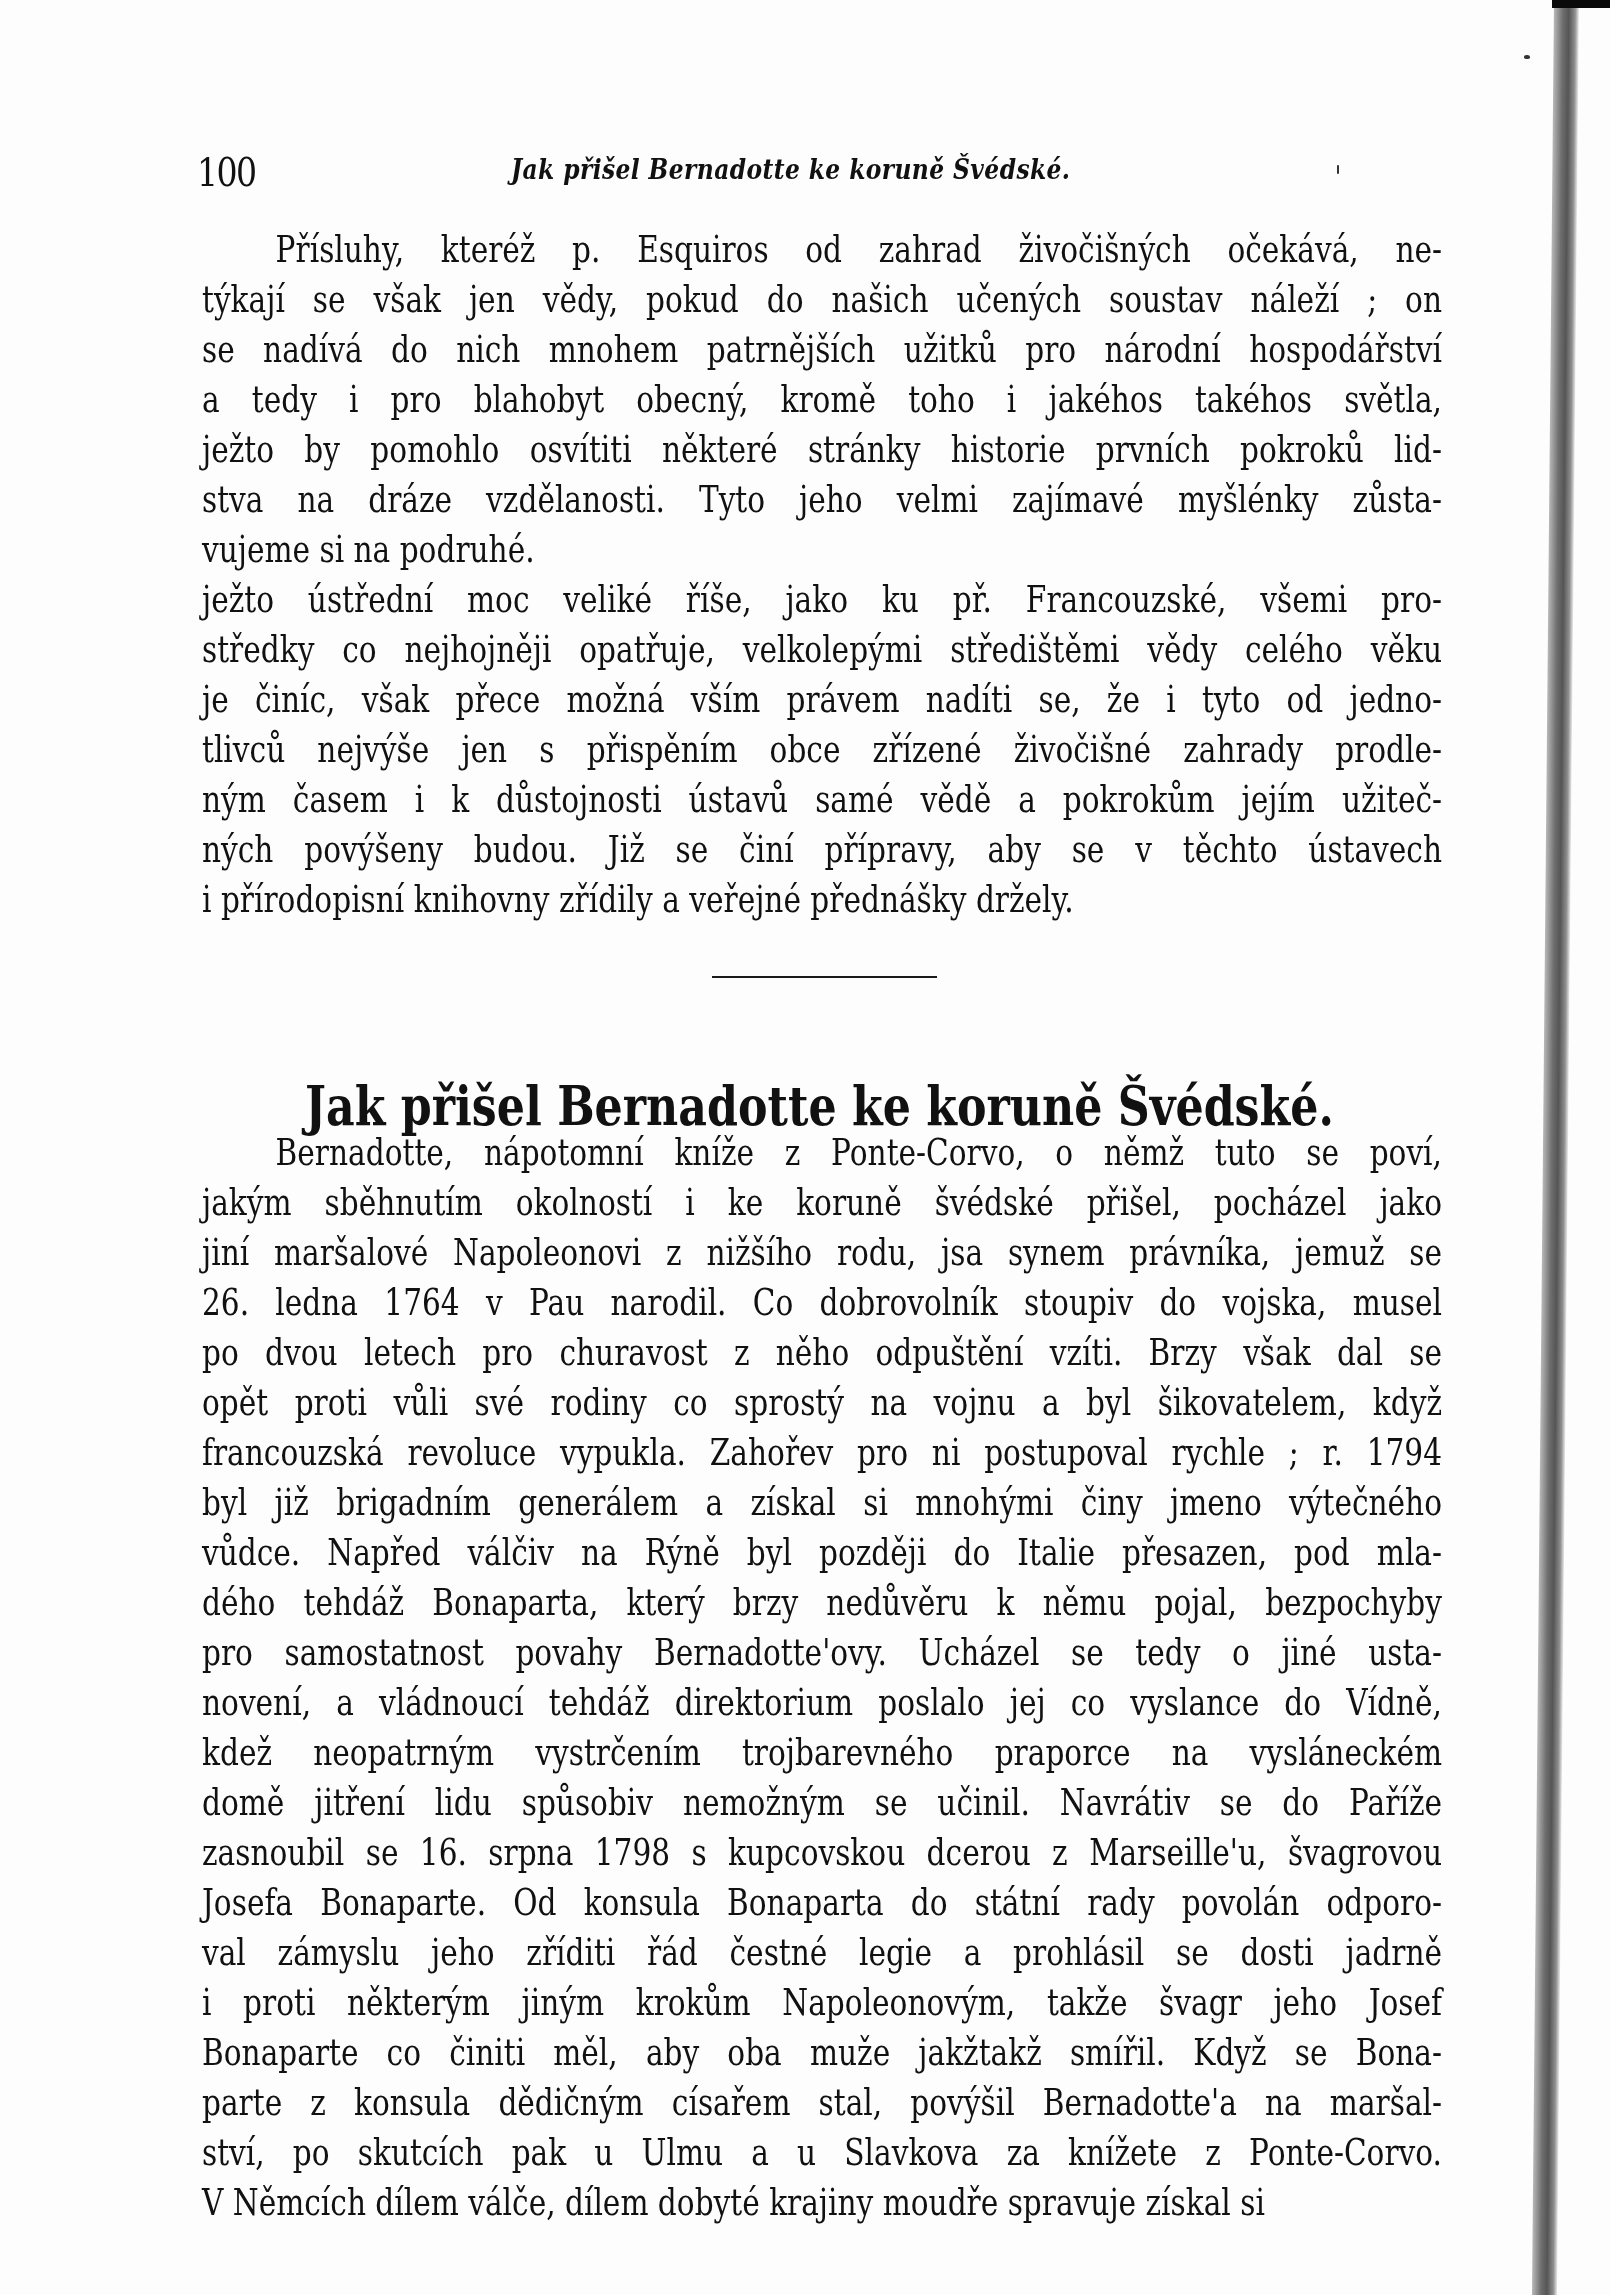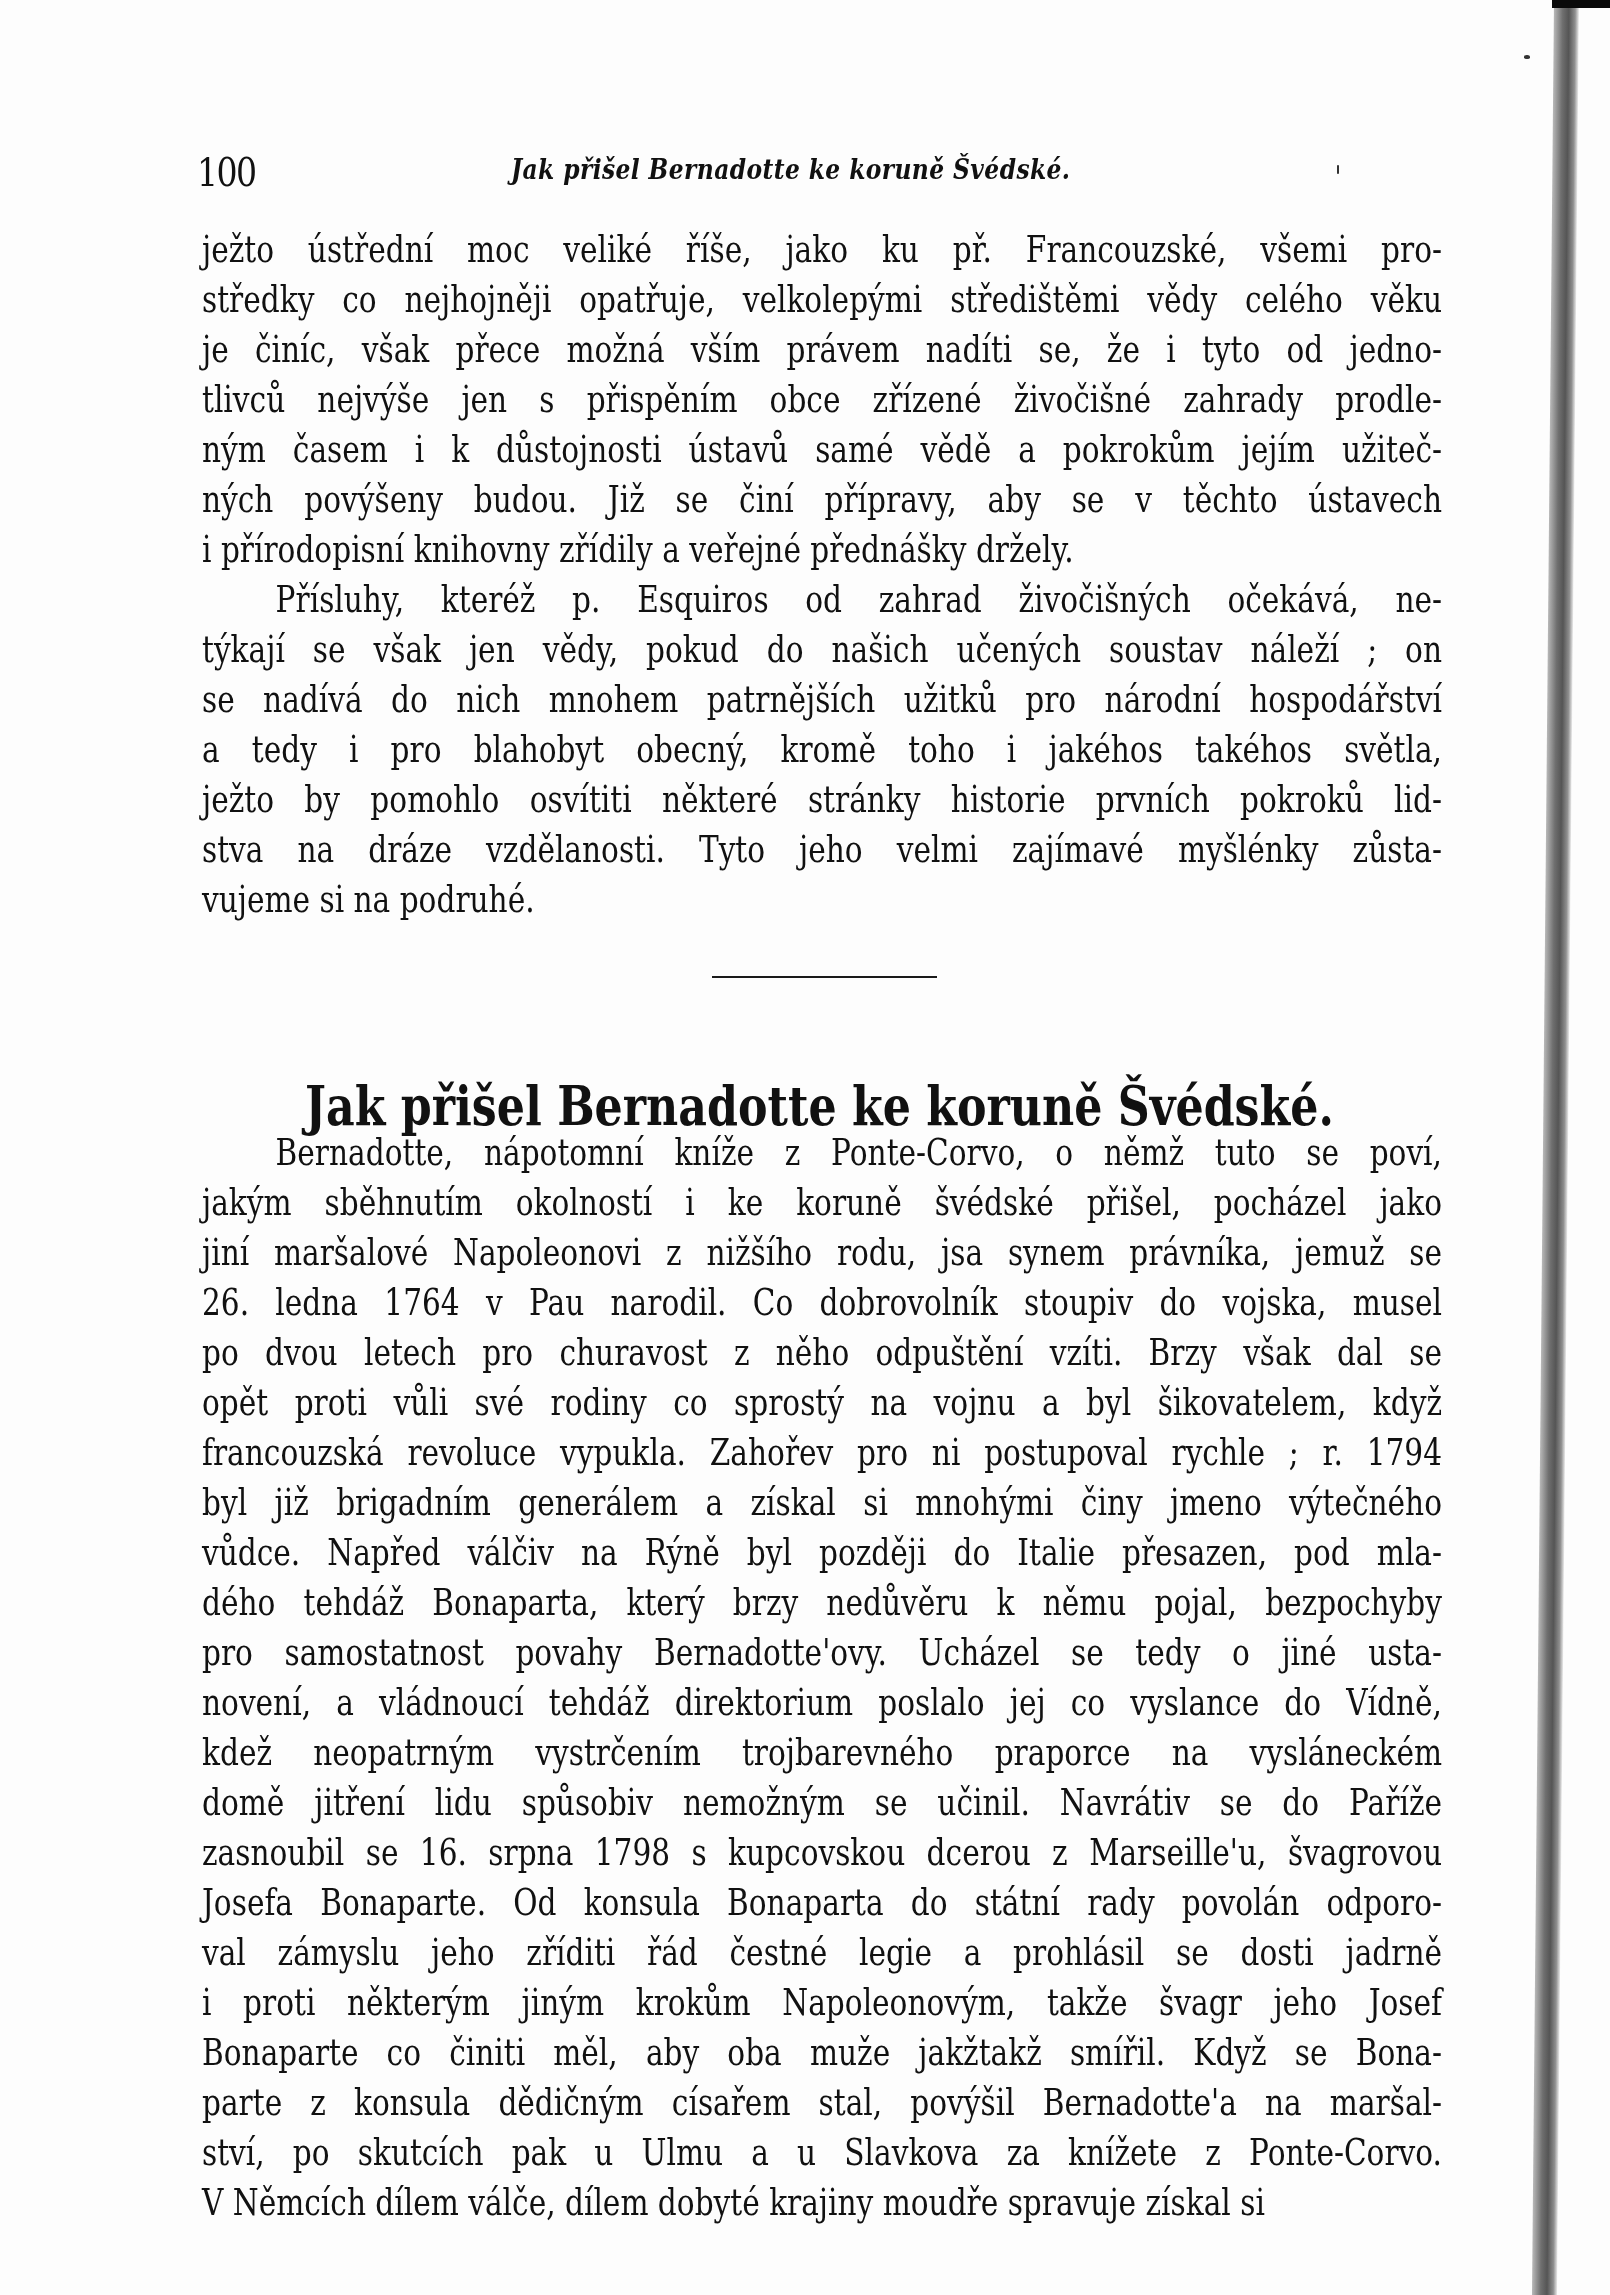--- a/index.html
+++ b/index.html
@@ -59,36 +59,36 @@
   <div class="spine-shadow"></div>
   <div class="scan-top-edge"></div>
 
   <div class="running-head">
     <span class="page-number">100</span>
     <span class="running-title">Jak přišel Bernadotte ke koruně Švédské.</span>
   </div>
 
   <div class="text-block block-1" id="block1">
       <div>
+        <span class="line indent">Přísluhy, kteréž p. Esquiros od zahrad živočišných očekává, ne-</span>
+        <span class="line">týkají se však jen vědy, pokud do našich učených soustav náleží ; on</span>
+        <span class="line">se nadívá do nich mnohem patrnějších užitků pro národní hospodářství</span>
+        <span class="line">a tedy i pro blahobyt obecný, kromě toho i jakéhos takéhos světla,</span>
+        <span class="line">ježto by pomohlo osvítiti některé stránky historie prvních pokroků lid-</span>
+        <span class="line">stva na dráze vzdělanosti. Tyto jeho velmi zajímavé myšlénky zůsta-</span>
+        <span class="line last">vujeme si na podruhé.</span>
+      </div>
+      <div>
         <span class="line">ježto ústřední moc veliké říše, jako ku př. Francouzské, všemi pro-</span>
         <span class="line">středky co nejhojněji opatřuje, velkolepými středištěmi vědy celého věku</span>
         <span class="line">je činíc, však přece možná vším právem nadíti se, že i tyto od jedno-</span>
         <span class="line">tlivců nejvýše jen s přispěním obce zřízené živočišné zahrady prodle-</span>
         <span class="line">ným časem i k důstojnosti ústavů samé vědě a pokrokům jejím užiteč-</span>
         <span class="line">ných povýšeny budou. Již se činí přípravy, aby se v těchto ústavech</span>
         <span class="line last">i přírodopisní knihovny zřídily a veřejné přednášky držely.</span>
-      </div>
-      <div>
-        <span class="line indent">Přísluhy, kteréž p. Esquiros od zahrad živočišných očekává, ne-</span>
-        <span class="line">týkají se však jen vědy, pokud do našich učených soustav náleží ; on</span>
-        <span class="line">se nadívá do nich mnohem patrnějších užitků pro národní hospodářství</span>
-        <span class="line">a tedy i pro blahobyt obecný, kromě toho i jakéhos takéhos světla,</span>
-        <span class="line">ježto by pomohlo osvítiti některé stránky historie prvních pokroků lid-</span>
-        <span class="line">stva na dráze vzdělanosti. Tyto jeho velmi zajímavé myšlénky zůsta-</span>
-        <span class="line last">vujeme si na podruhé.</span>
       </div>
     </div>
 
   <div class="divider"></div>
 
   <div class="section-title">Jak přišel Bernadotte ke koruně Švédské.</div>
 
   <div class="text-block block-3" id="block3">
       <div>
         <span class="line indent">Bernadotte, nápotomní kníže z Ponte-Corvo, o němž tuto se poví,</span>

